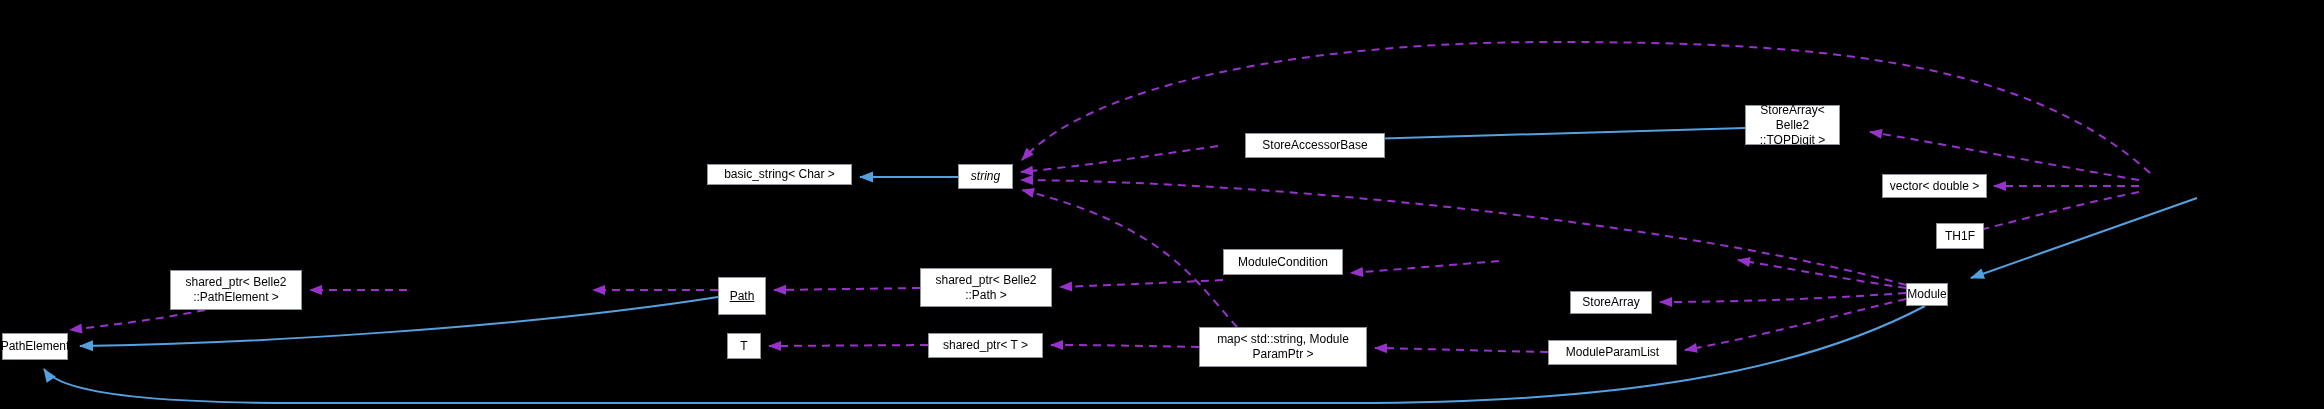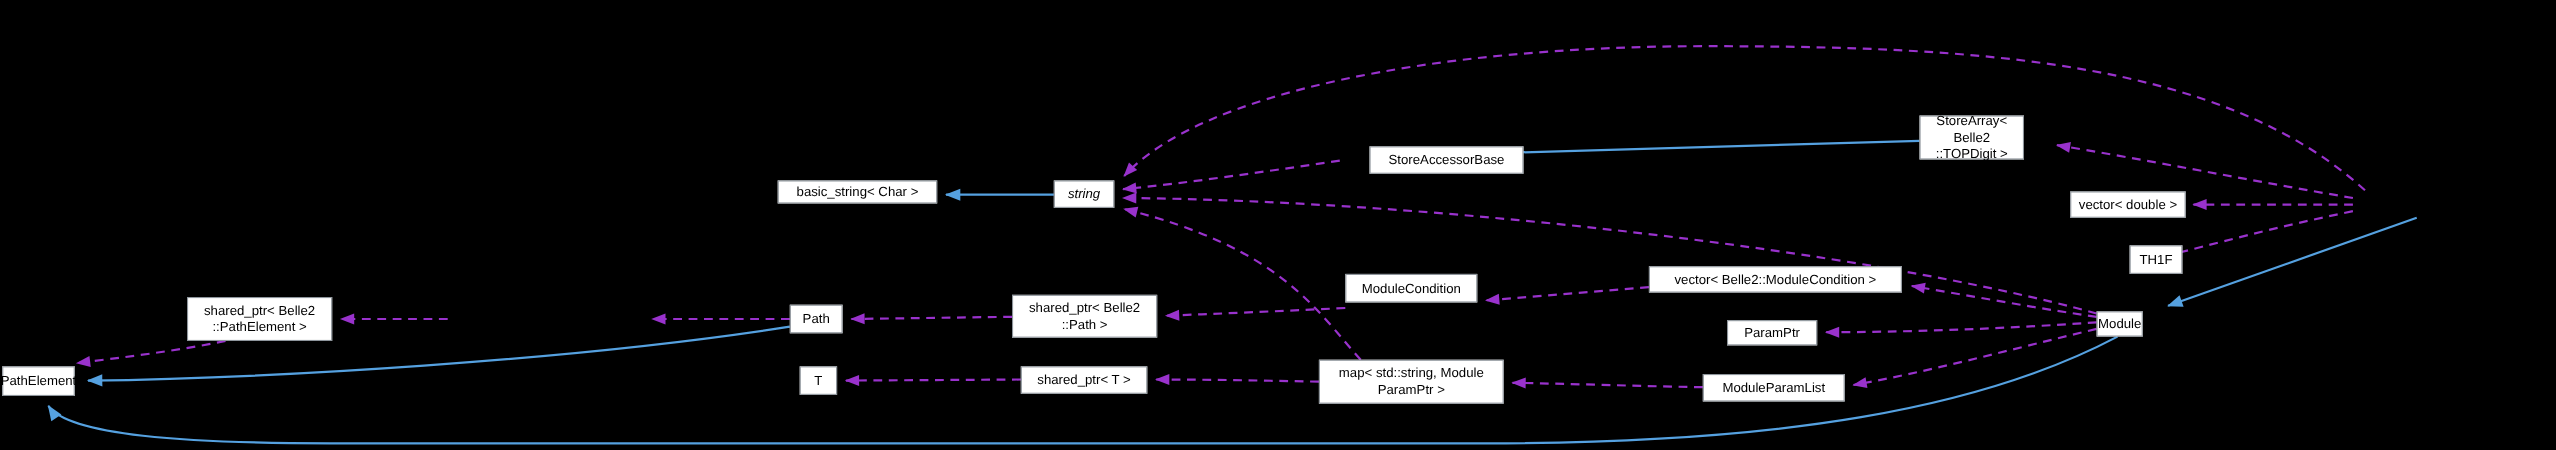--- a/index.html
+++ b/index.html
@@ -52,32 +52,31 @@
     <path class="edge-inherit" d="M 1745,128 L 1366,139" marker-end="url(#arrow-i)"></path>
     <path class="edge-inherit" d="M 2197,198 L 1971,278" marker-end="url(#arrow-i)"></path>
     <path class="edge-inherit" d="M 718,297 C 520,328 242,344 80,346" marker-end="url(#arrow-i)"></path>
     <path class="edge-inherit" d="M 1925,306 C 1800,372 1620,403 1350,403 L 300,403 C 170,403 62,396 44,369" marker-end="url(#arrow-i)"></path>
   </svg>
 
   <div class="node" style="left:2px;top:333px;width:66px;height:27px;">PathElement</div>
   <div class="node" style="left:170px;top:270px;width:132px;height:40px;">shared_ptr&lt; Belle2
 ::PathElement &gt;</div>
   <div class="node" style="left:707px;top:164px;width:145px;height:21px;">basic_string&lt; Char &gt;</div>
-  <div class="node" style="left:718px;top:277px;width:48px;height:26px;">Path</div>
+  <div class="node" style="left:718px;top:277px;width:48px;height:38px;text-decoration:underline;">Path</div>
   <div class="node" style="left:727px;top:333px;width:34px;height:26px;">T</div>
   <div class="node" style="left:958px;top:164px;width:55px;height:25px;font-style:italic;">string</div>
   <div class="node" style="left:920px;top:268px;width:132px;height:39px;">shared_ptr&lt; Belle2
 ::Path &gt;</div>
   <div class="node" style="left:928px;top:333px;width:115px;height:25px;">shared_ptr&lt; T &gt;</div>
   <div class="node" style="left:1218px;top:133px;width:140px;height:25px;margin-left:27px;">StoreAccessorBase</div>
   <div class="node" style="left:1223px;top:249px;width:120px;height:26px;">ModuleCondition</div>
   <div class="node" style="left:1199px;top:327px;width:168px;height:40px;">map&lt; std::string, Module
 ParamPtr &gt;</div>
-  <div class="node" style="left:1499px;top:242px;width:230px;height:24px;">vector&lt; Belle2::ModuleCondition &gt;</div>
-  <div class="node" style="left:1570px;top:291px;width:82px;height:23px;">ParamPtr</div>
+  <div class="node" style="left:1570px;top:291px;width:82px;height:23px;">StoreArray</div>
   <div class="node" style="left:1548px;top:340px;width:129px;height:25px;">ModuleParamList</div>
   <div class="node" style="left:1745px;top:105px;width:95px;height:40px;">StoreArray&lt; Belle2
 ::TOPDigit &gt;</div>
   <div class="node" style="left:1882px;top:174px;width:105px;height:24px;">vector&lt; double &gt;</div>
   <div class="node" style="left:1910px;top:223px;width:48px;height:26px;margin-left:26px;">TH1F</div>
   <div class="node" style="left:1906px;top:283px;width:42px;height:23px;">Module</div>
 
 </div>
 
 </body></html>

